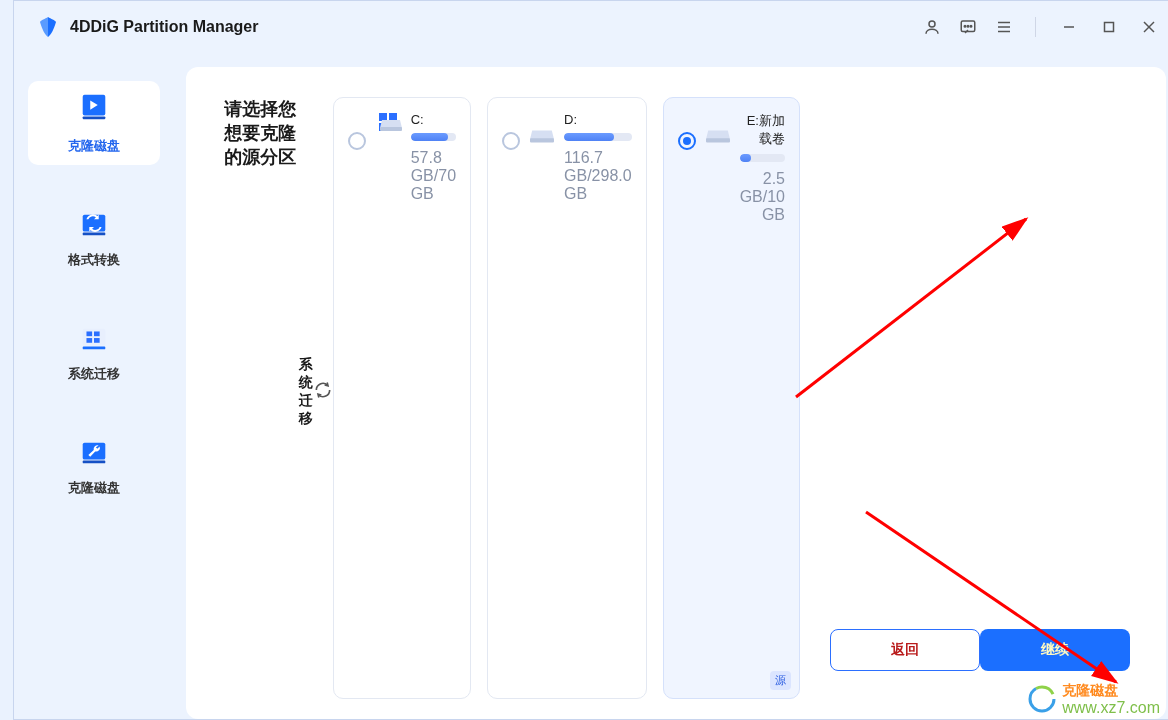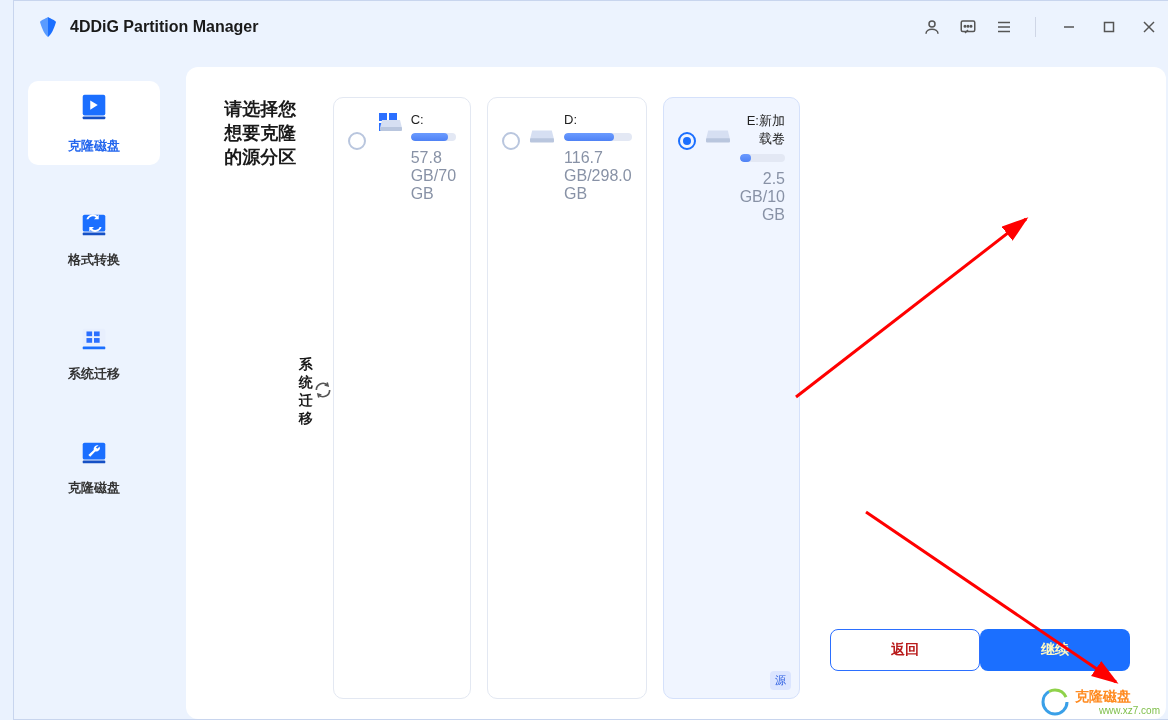--- a/index.html
+++ b/index.html
@@ -197,21 +197,21 @@
 }
 .watermark {
   position: absolute;
   right: 8px; bottom: 4px;
   display: flex; align-items: center; gap: 6px;
   color: #ff8a1f;
   font-size: 11px;
   font-weight: 700;
   pointer-events: none;
 }
-.watermark .sub { color: #7fbf4a; font-size: 10px; font-weight: 500; display:block; line-height: 1; margin-left: 24px; }
+.watermark .sub { color: #7fbf4a; font-size: 16px; font-weight: 500; display:block; line-height: 1; }
 .watermark .big { font-size: 14px; }
 </style>
 </head>
 <body>
 
 <div class="window">
 
   <div class="titlebar">
     <svg class="logo" viewBox="0 0 24 24">
       <path d="M12 2 C15 4 19 5 20 7 C18 14 15 20 12 22 C12 15 12 8 12 2 Z" fill="#1b6fff"></path>

